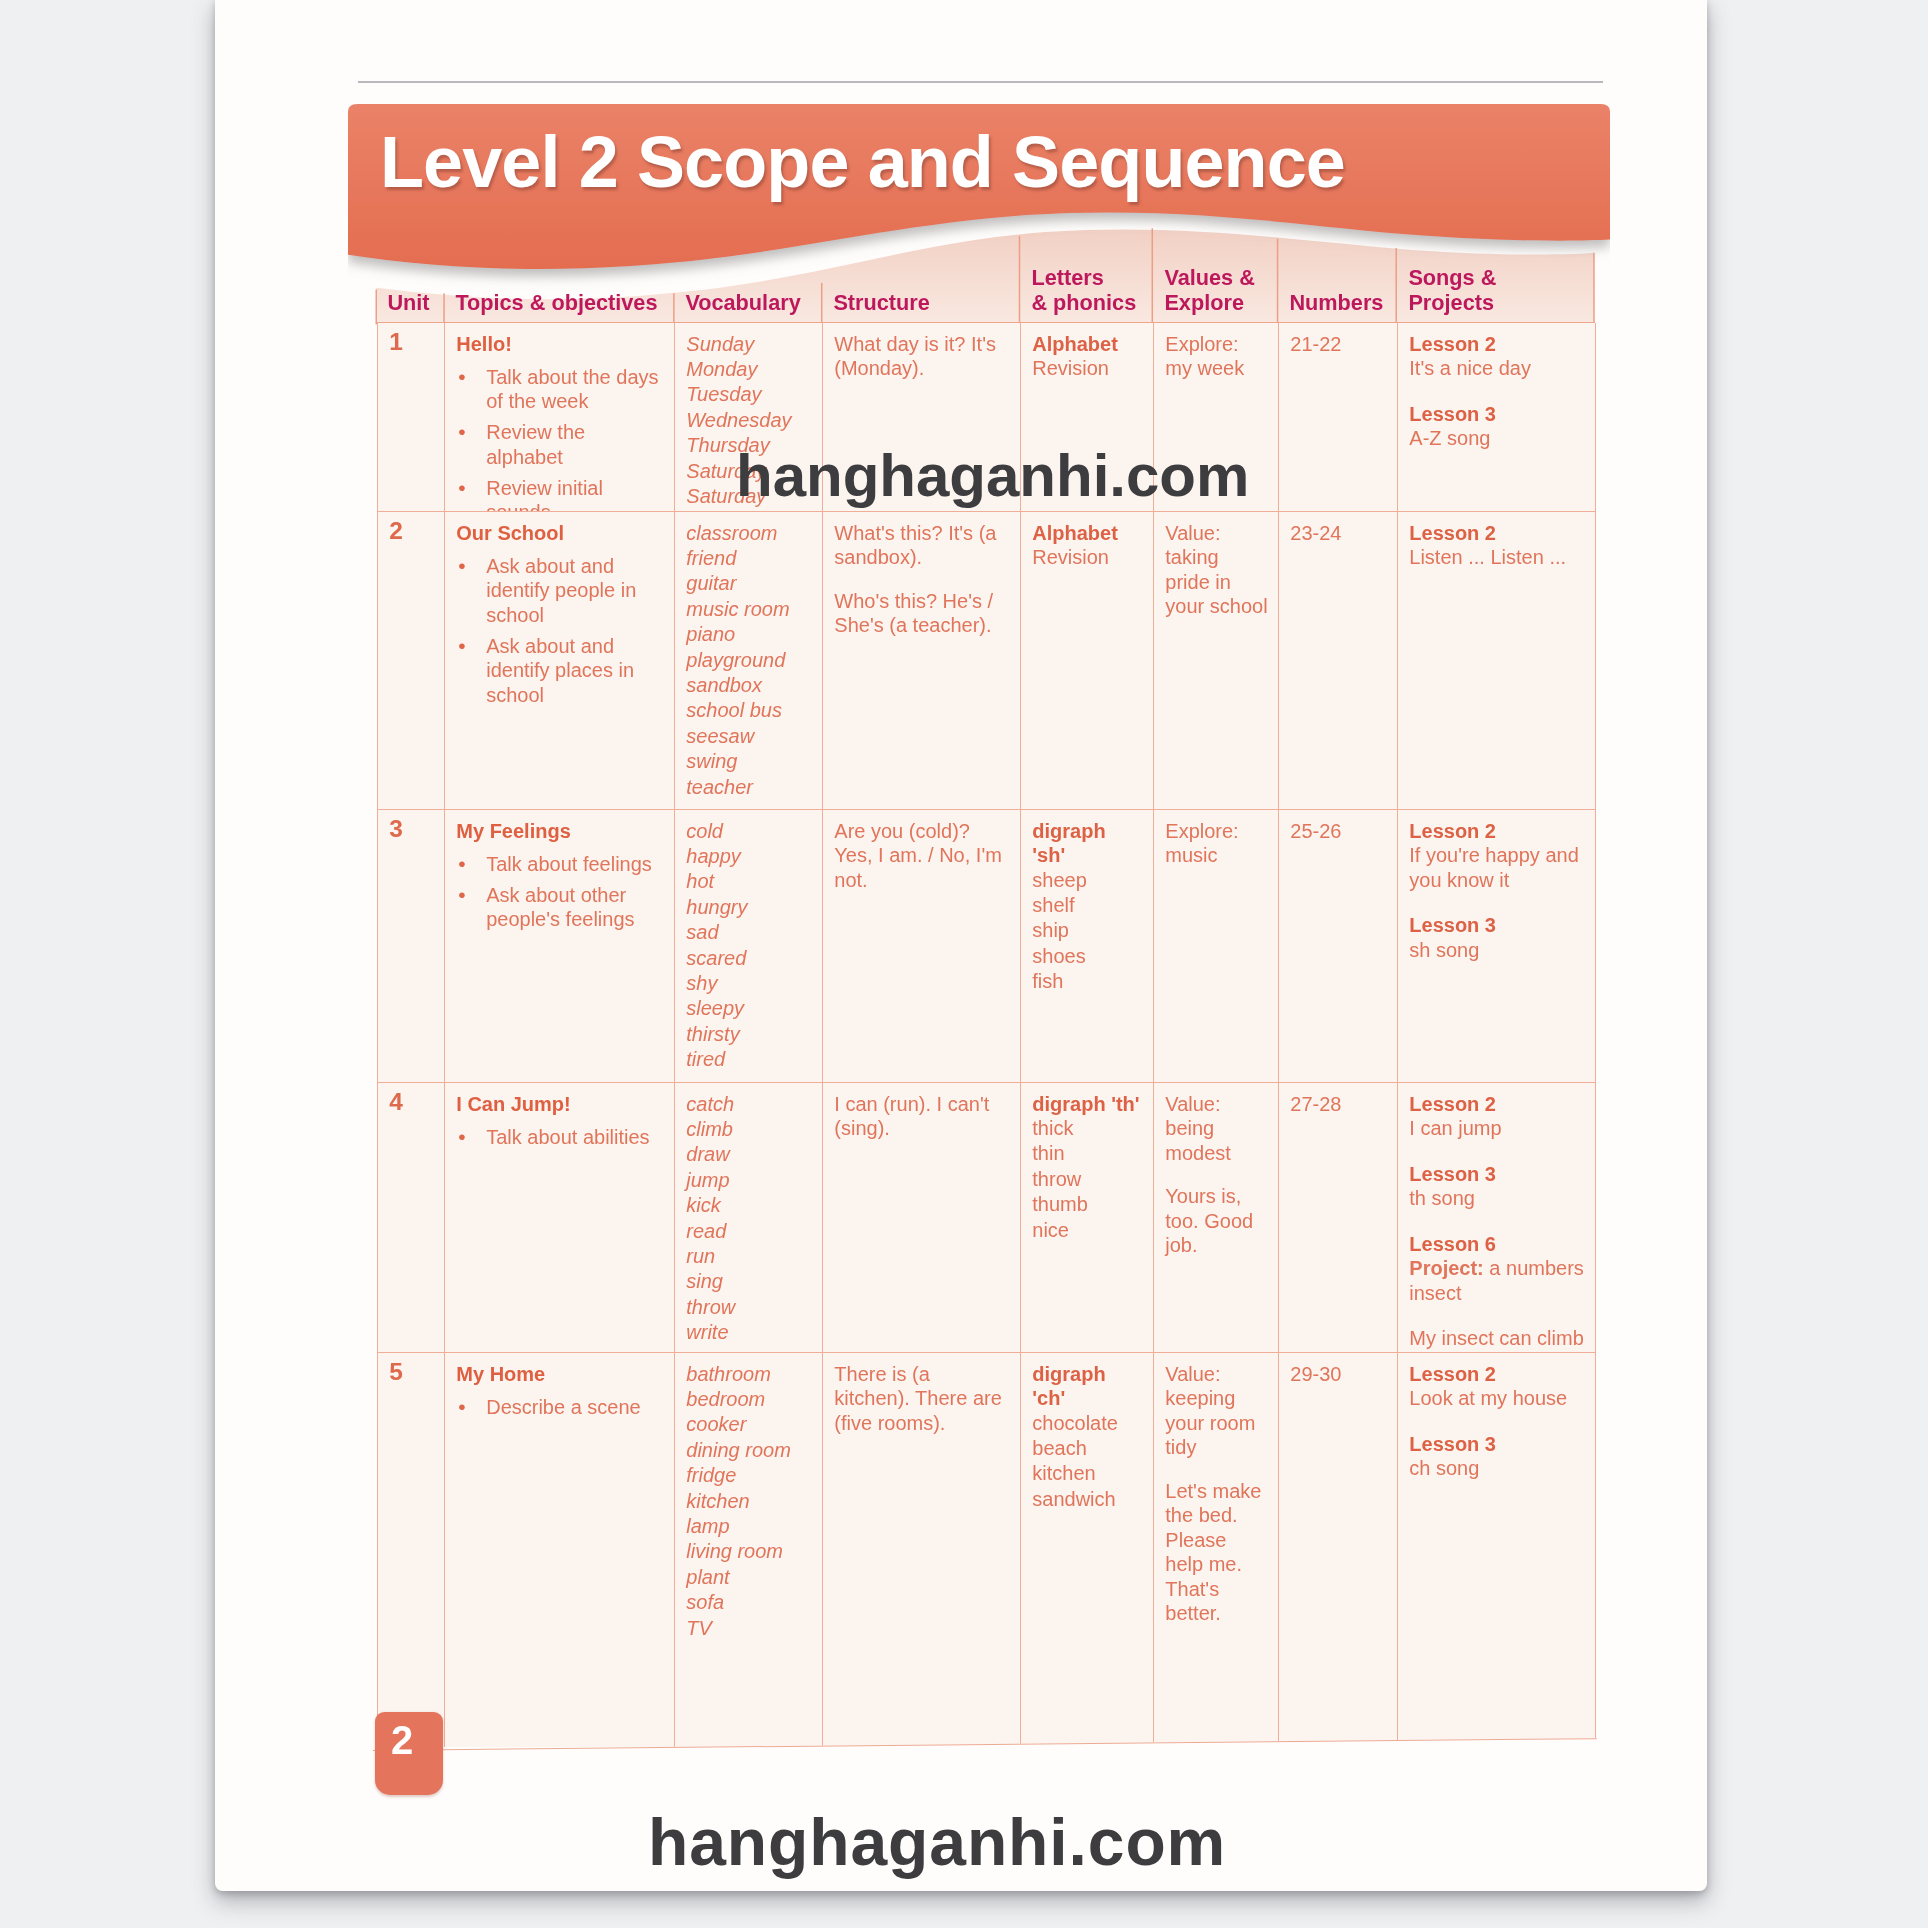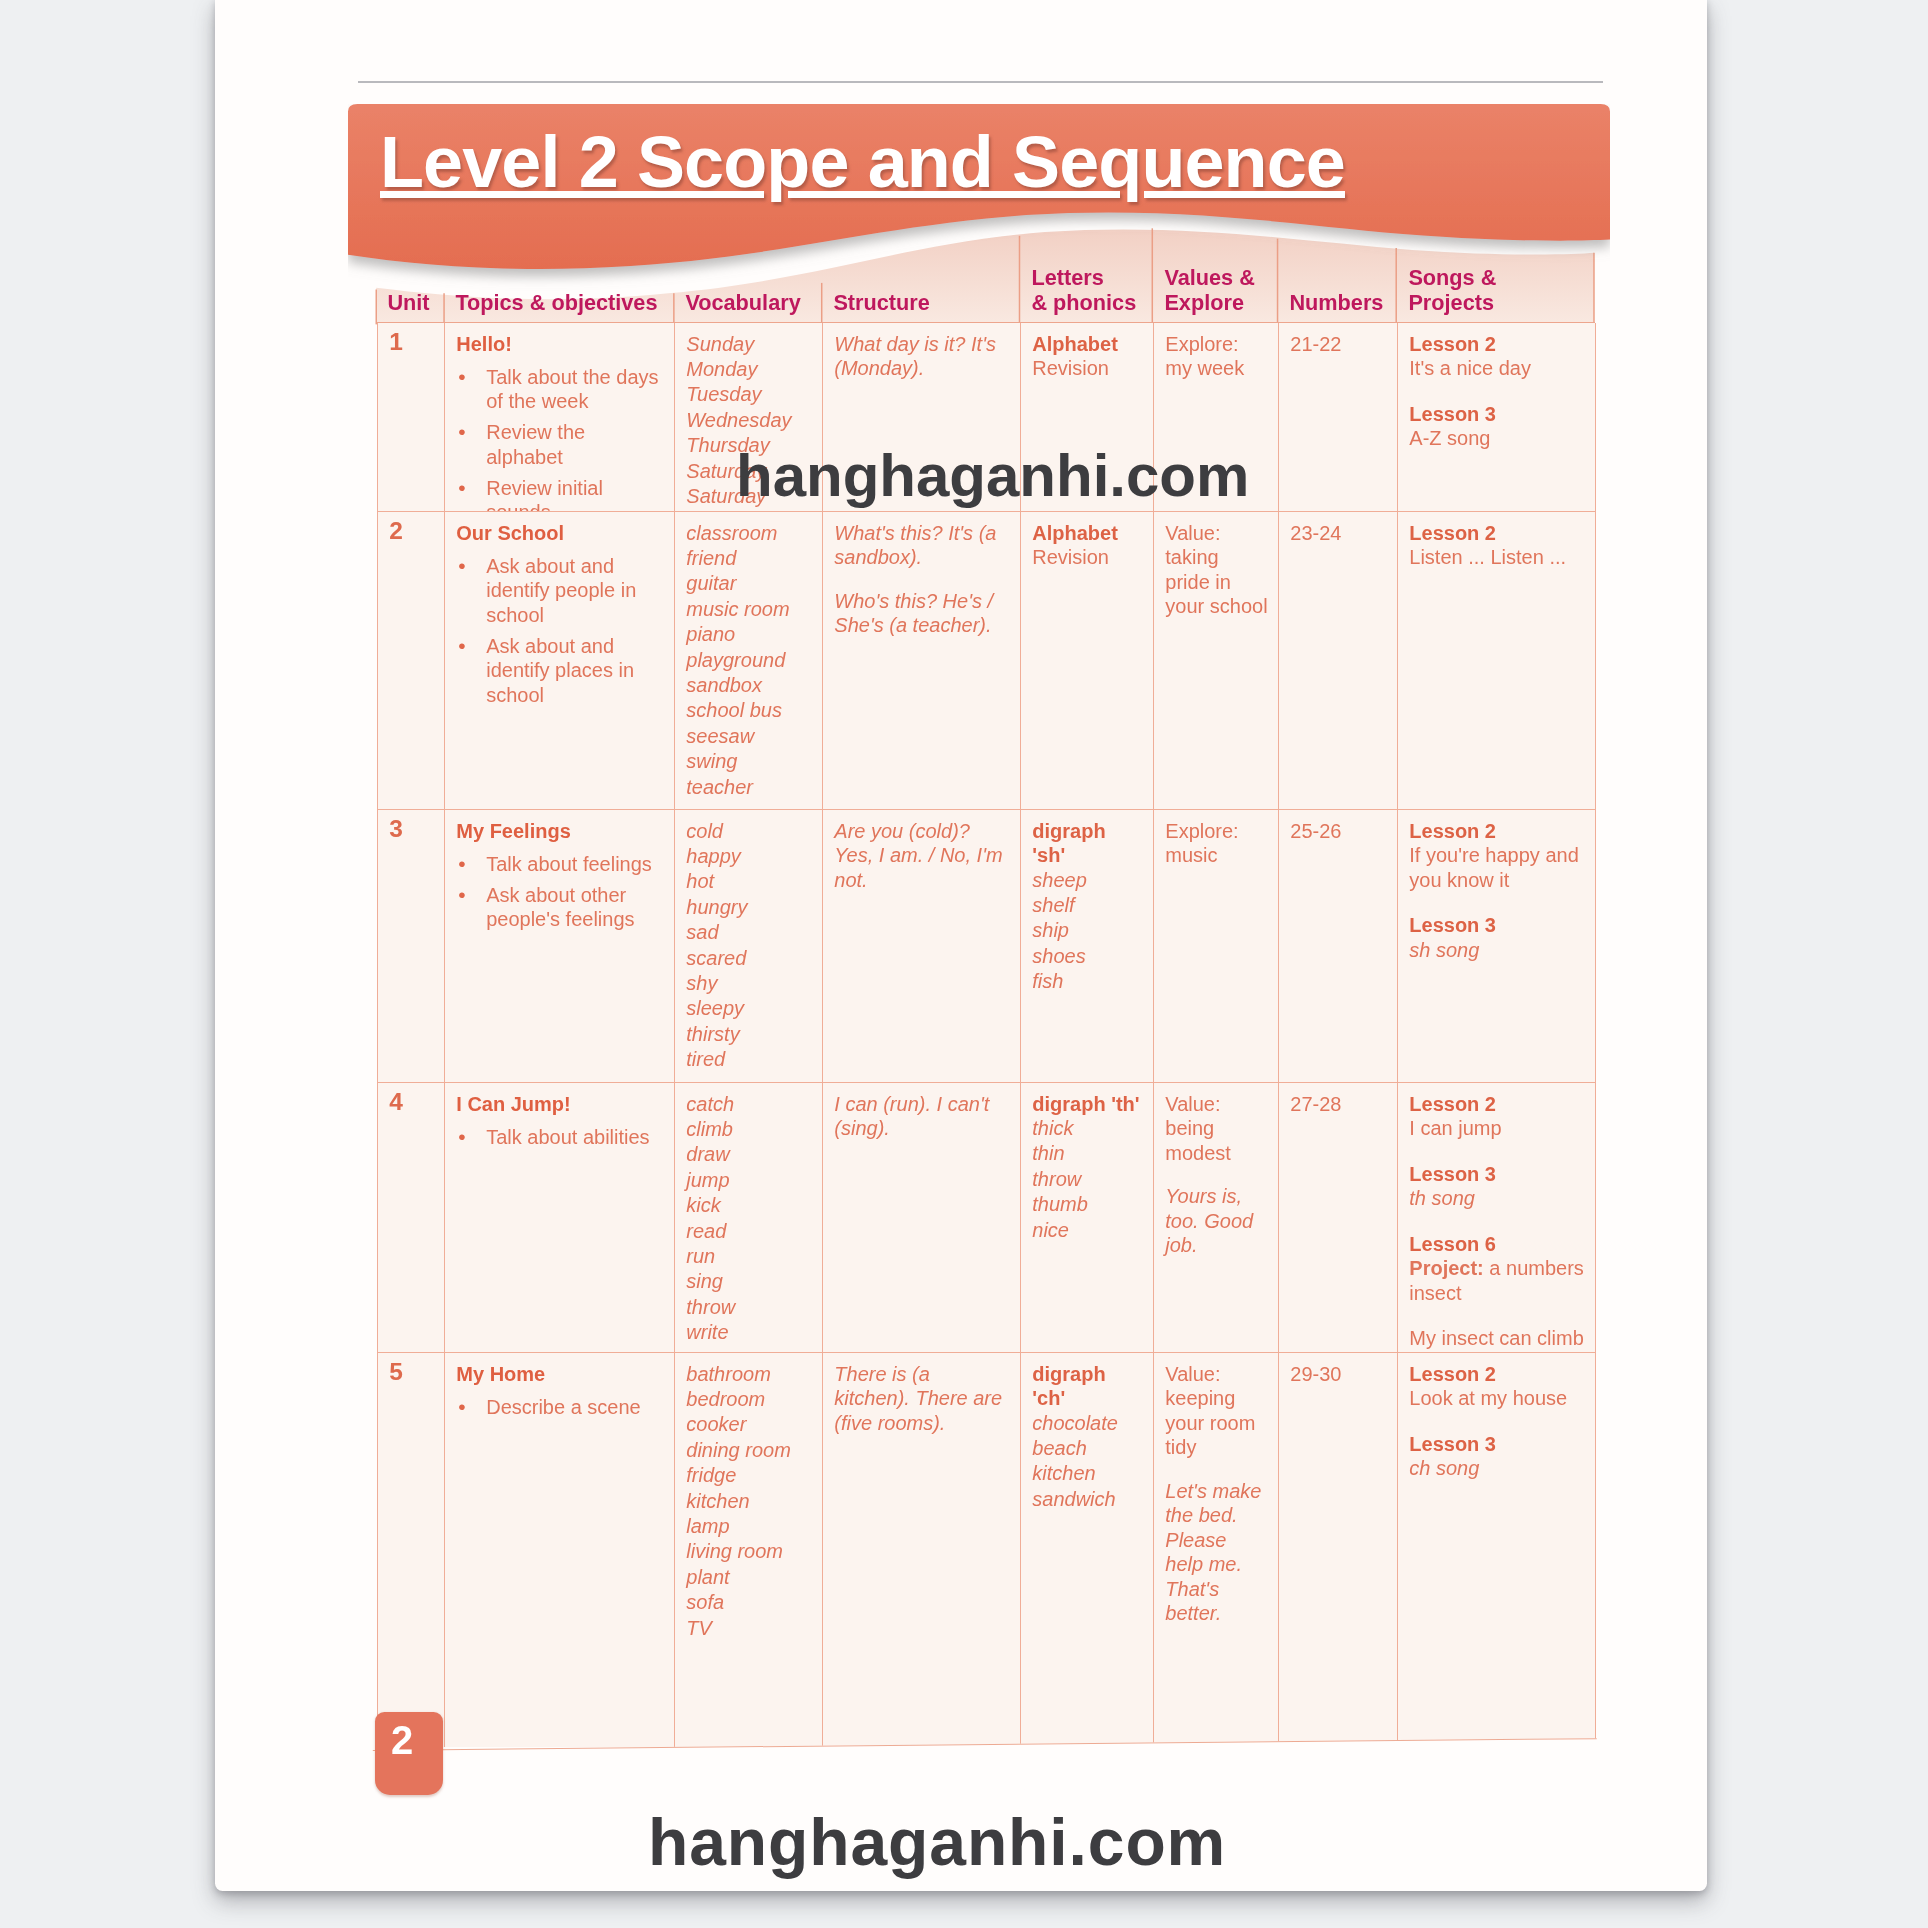--- a/index.html
+++ b/index.html
@@ -6,21 +6,21 @@
   .stage{position:relative;width:1928px;height:1928px;background:#eef0f2;overflow:hidden;
          font-family:"Liberation Sans",sans-serif;}
   .page{position:absolute;left:215px;top:0;width:1492px;height:1891px;background:#fffdfc;
         border-radius:0 0 7.5px 7.5px;
         box-shadow:0 9.4px 22.6px rgba(70,70,80,.38),0 2.8px 7.5px rgba(70,70,80,.28);}
   .top-rule{position:absolute;left:358px;top:81px;width:1245px;height:1.9px;background:#b9b9bd;}
 
   .banner-svg{position:absolute;left:348px;top:104px;width:1262px;height:226px;}
   .banner-title{position:absolute;left:380px;top:121px;width:1224px;color:#ffffff;
         font-size:72px;font-weight:bold;letter-spacing:-0.9px;
-        text-shadow:1.9px 2.8px 2.8px rgba(140,70,55,.55);text-decoration:underline;}
+        text-shadow:1.9px 2.8px 2.8px rgba(140,70,55,.55);}
 
   .thead{position:absolute;left:377px;top:243px;width:1218px;height:79px;display:grid;
         grid-template-columns:68px 230px 148px 198px 133px 125px 119px 198px;}
   .hcell{display:flex;align-items:flex-end;white-space:pre-line;padding:0 3.8px 6.6px 10.4px;
         font-weight:bold;font-size:21.7px;line-height:24.5px;color:#be185d;box-sizing:border-box;}
 
   .tbody{position:absolute;left:377px;top:322px;width:1218px;display:grid;
         grid-template-columns:68px 230px 148px 198px 133px 125px 119px 198px;
         grid-template-rows:188px 298px 273px 270px 395px;
         background:#fcf4ef;border-top:1.9px solid #eda58d;}
@@ -31,21 +31,21 @@
   .tbody .cell:nth-child(-n+8){border-top:none;}
 
   .unit{font-weight:bold;font-size:24.5px;color:#de6a4d;padding-top:6.6px;}
   .topic-title{font-weight:bold;font-size:20px;color:#df5f41;margin-bottom:8.5px;}
   .bullet{display:flex;margin:0 0 6.6px 1.9px;}
   .dot{width:28px;flex:0 0 28px;color:#e0664a;font-size:21px;}
   .btxt{flex:1;}
   .vline{font-style:italic;line-height:25.4px;}
   .para{margin-bottom:19px;}
   .para:last-child{margin-bottom:0;}
-  .i{font-style:italic;}
+  .i{}
   .b{font-weight:bold;text-align:center;}
   .lead{font-weight:bold;color:#dd6245;}
   .pitem{line-height:25.4px;}
   .numbers{padding-top:9.4px;}
   .sgroup{margin-top:0;}
   .sgroup.gap{margin-top:21px;}
   .sline{line-height:24.5px;}
 
   .bottom-curve{position:absolute;left:373px;top:1744px;width:1224px;height:45px;
         background:#fffdfc;border-top:1.9px solid #edaa93;

